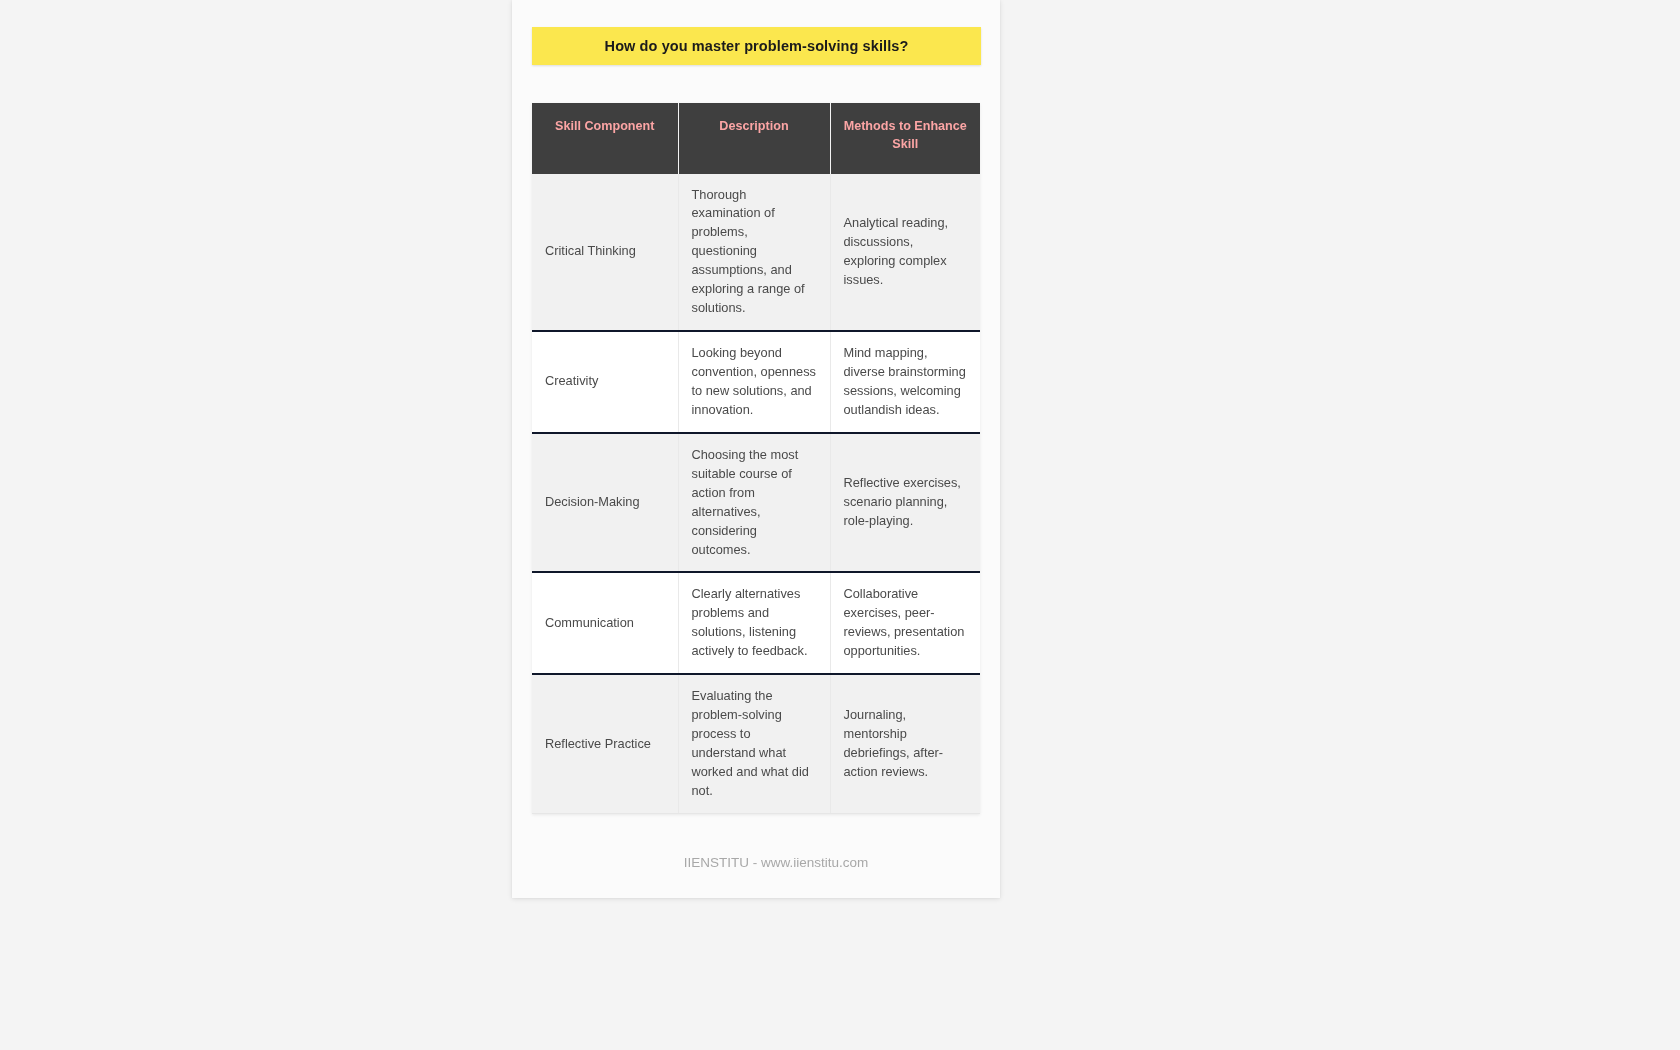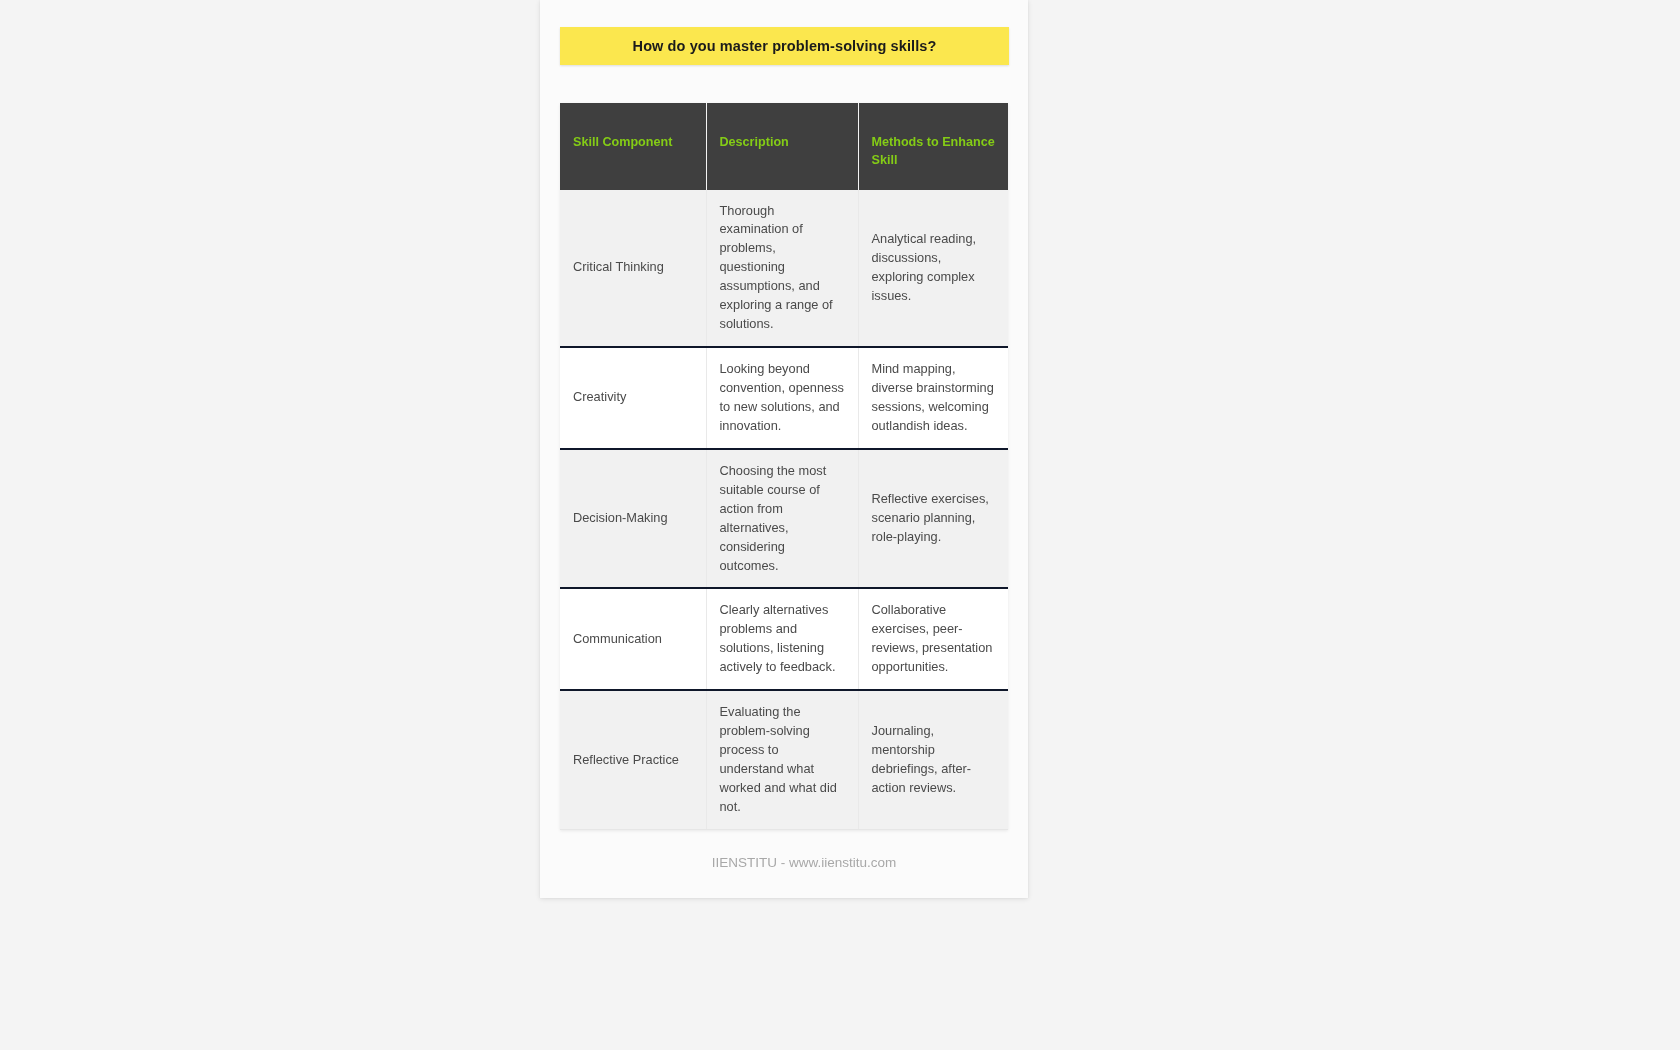--- a/index.html
+++ b/index.html
@@ -16,21 +16,21 @@
     position: relative;
     width: 1680px;
     height: 1050px;
     background: #f4f4f4;
     overflow: hidden;
   }
 
   
   .card {
     position: absolute;
-    left: 540px;
+    left: 512px;
     top: 0px;
     width: 488px;
     height: 898px;
     background: #fbfbfb;
     box-shadow: 0 1px 5px rgba(0,0,0,0.10), 0 0 1px rgba(0,0,0,0.08);
   }
 
   
   .title-banner {
     position: absolute;
@@ -64,26 +64,26 @@
     width: 448px;
     table-layout: fixed;
     box-shadow: 0 1px 3px rgba(0,0,0,0.08);
   }
   table.skills col.c1 { width: 146px; }
   table.skills col.c2 { width: 152px; }
   table.skills col.c3 { width: 150px; }
 
   table.skills thead th {
     background: #3f3f3f;
-    color: #84cc16;
+    color: #fca5a5;
     font-size: 12.6px;
     font-weight: bold;
-    text-align: left;
+    text-align: center;
     vertical-align: top;
-    padding: 30px 13px 20px 13px;
+    padding: 14px 13px 20px 13px;
     line-height: 1.45;
     border-right: 1px solid #f4f4f4;
   }
   table.skills thead th:last-child { border-right: none; }
 
   table.skills tbody td {
     font-size: 12.8px;
     color: #4a4a4a;
     line-height: 1.48;
     vertical-align: middle;

